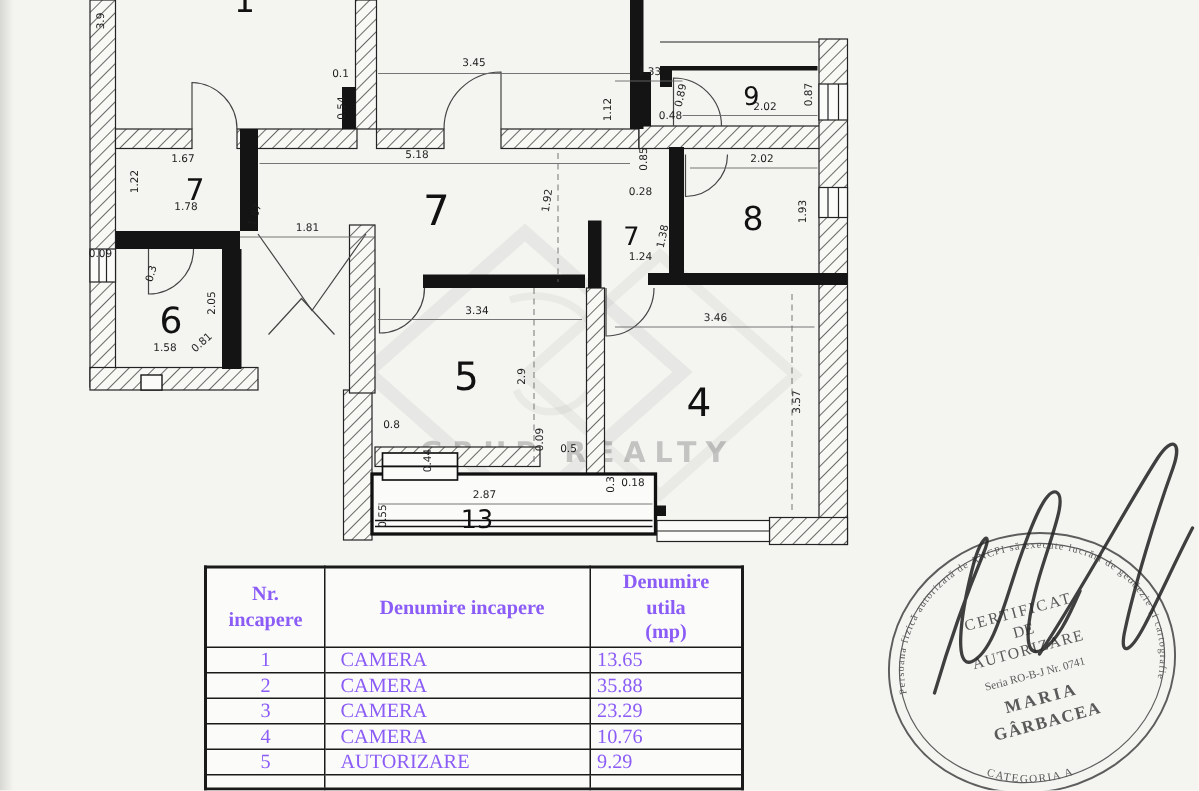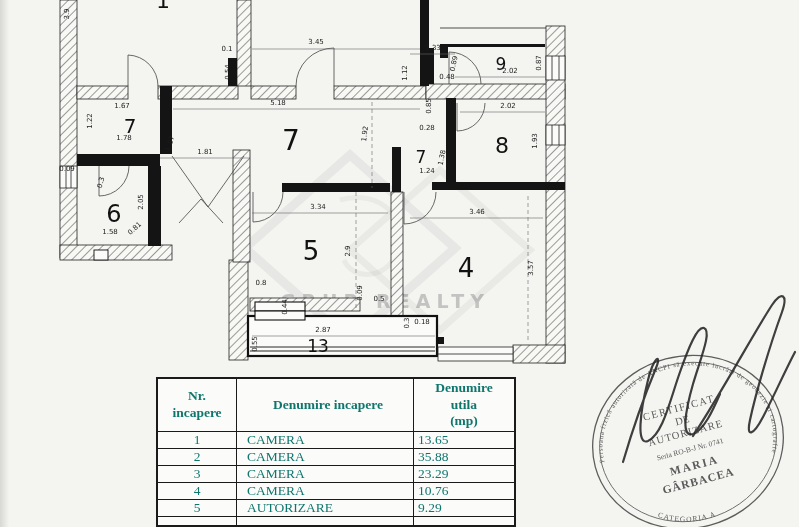--- a/index.html
+++ b/index.html
@@ -7,22 +7,22 @@
         font-family:"DejaVu Sans",sans-serif;}
   .page::before{content:"";position:absolute;left:0;top:0;width:9px;height:100%;
         background:linear-gradient(90deg,#d7d7d4,rgba(244,244,241,0));pointer-events:none;}
   .plan-svg{position:absolute;left:0;top:0;}
   .dim{font-family:"DejaVu Sans",sans-serif;font-size:7px;fill:#1c1c1c;}
   .room{font-family:"DejaVu Sans",sans-serif;fill:#111;}
   .wm-text{font-family:"DejaVu Sans",sans-serif;font-weight:bold;letter-spacing:6px;
         font-size:19px;fill:rgba(82,82,82,0.30);}
   .stamp-t{font-family:"Liberation Serif",serif;fill:#4a4a4a;}
   
-  .areas{position:absolute;left:156px;top:377px;border-collapse:collapse;
-        font-family:"Liberation Serif",serif;color:#0f766e;background:#fbfbf9;
+  .areas{position:absolute;left:136px;top:377px;border-collapse:collapse;
+        font-family:"Liberation Serif",serif;color:#8b5cf6;background:#fbfbf9;
         border:2px solid #1a1a1a;}
   .areas th,.areas td{border:1.6px solid #1a1a1a;padding:0 4px;}
   .areas th{font-size:13.5px;font-weight:bold;white-space:pre-line;height:52px;
         text-align:center;line-height:1.25;}
   .areas td{font-size:13.5px;height:16px;line-height:1;}
   .c-nr{width:70px;text-align:center;}
   .c-name{width:162px;text-align:left;padding-left:10px !important;}
   .c-area{width:92px;text-align:left;}
   .cut td{height:8px;border-bottom:none;}
 </style>

